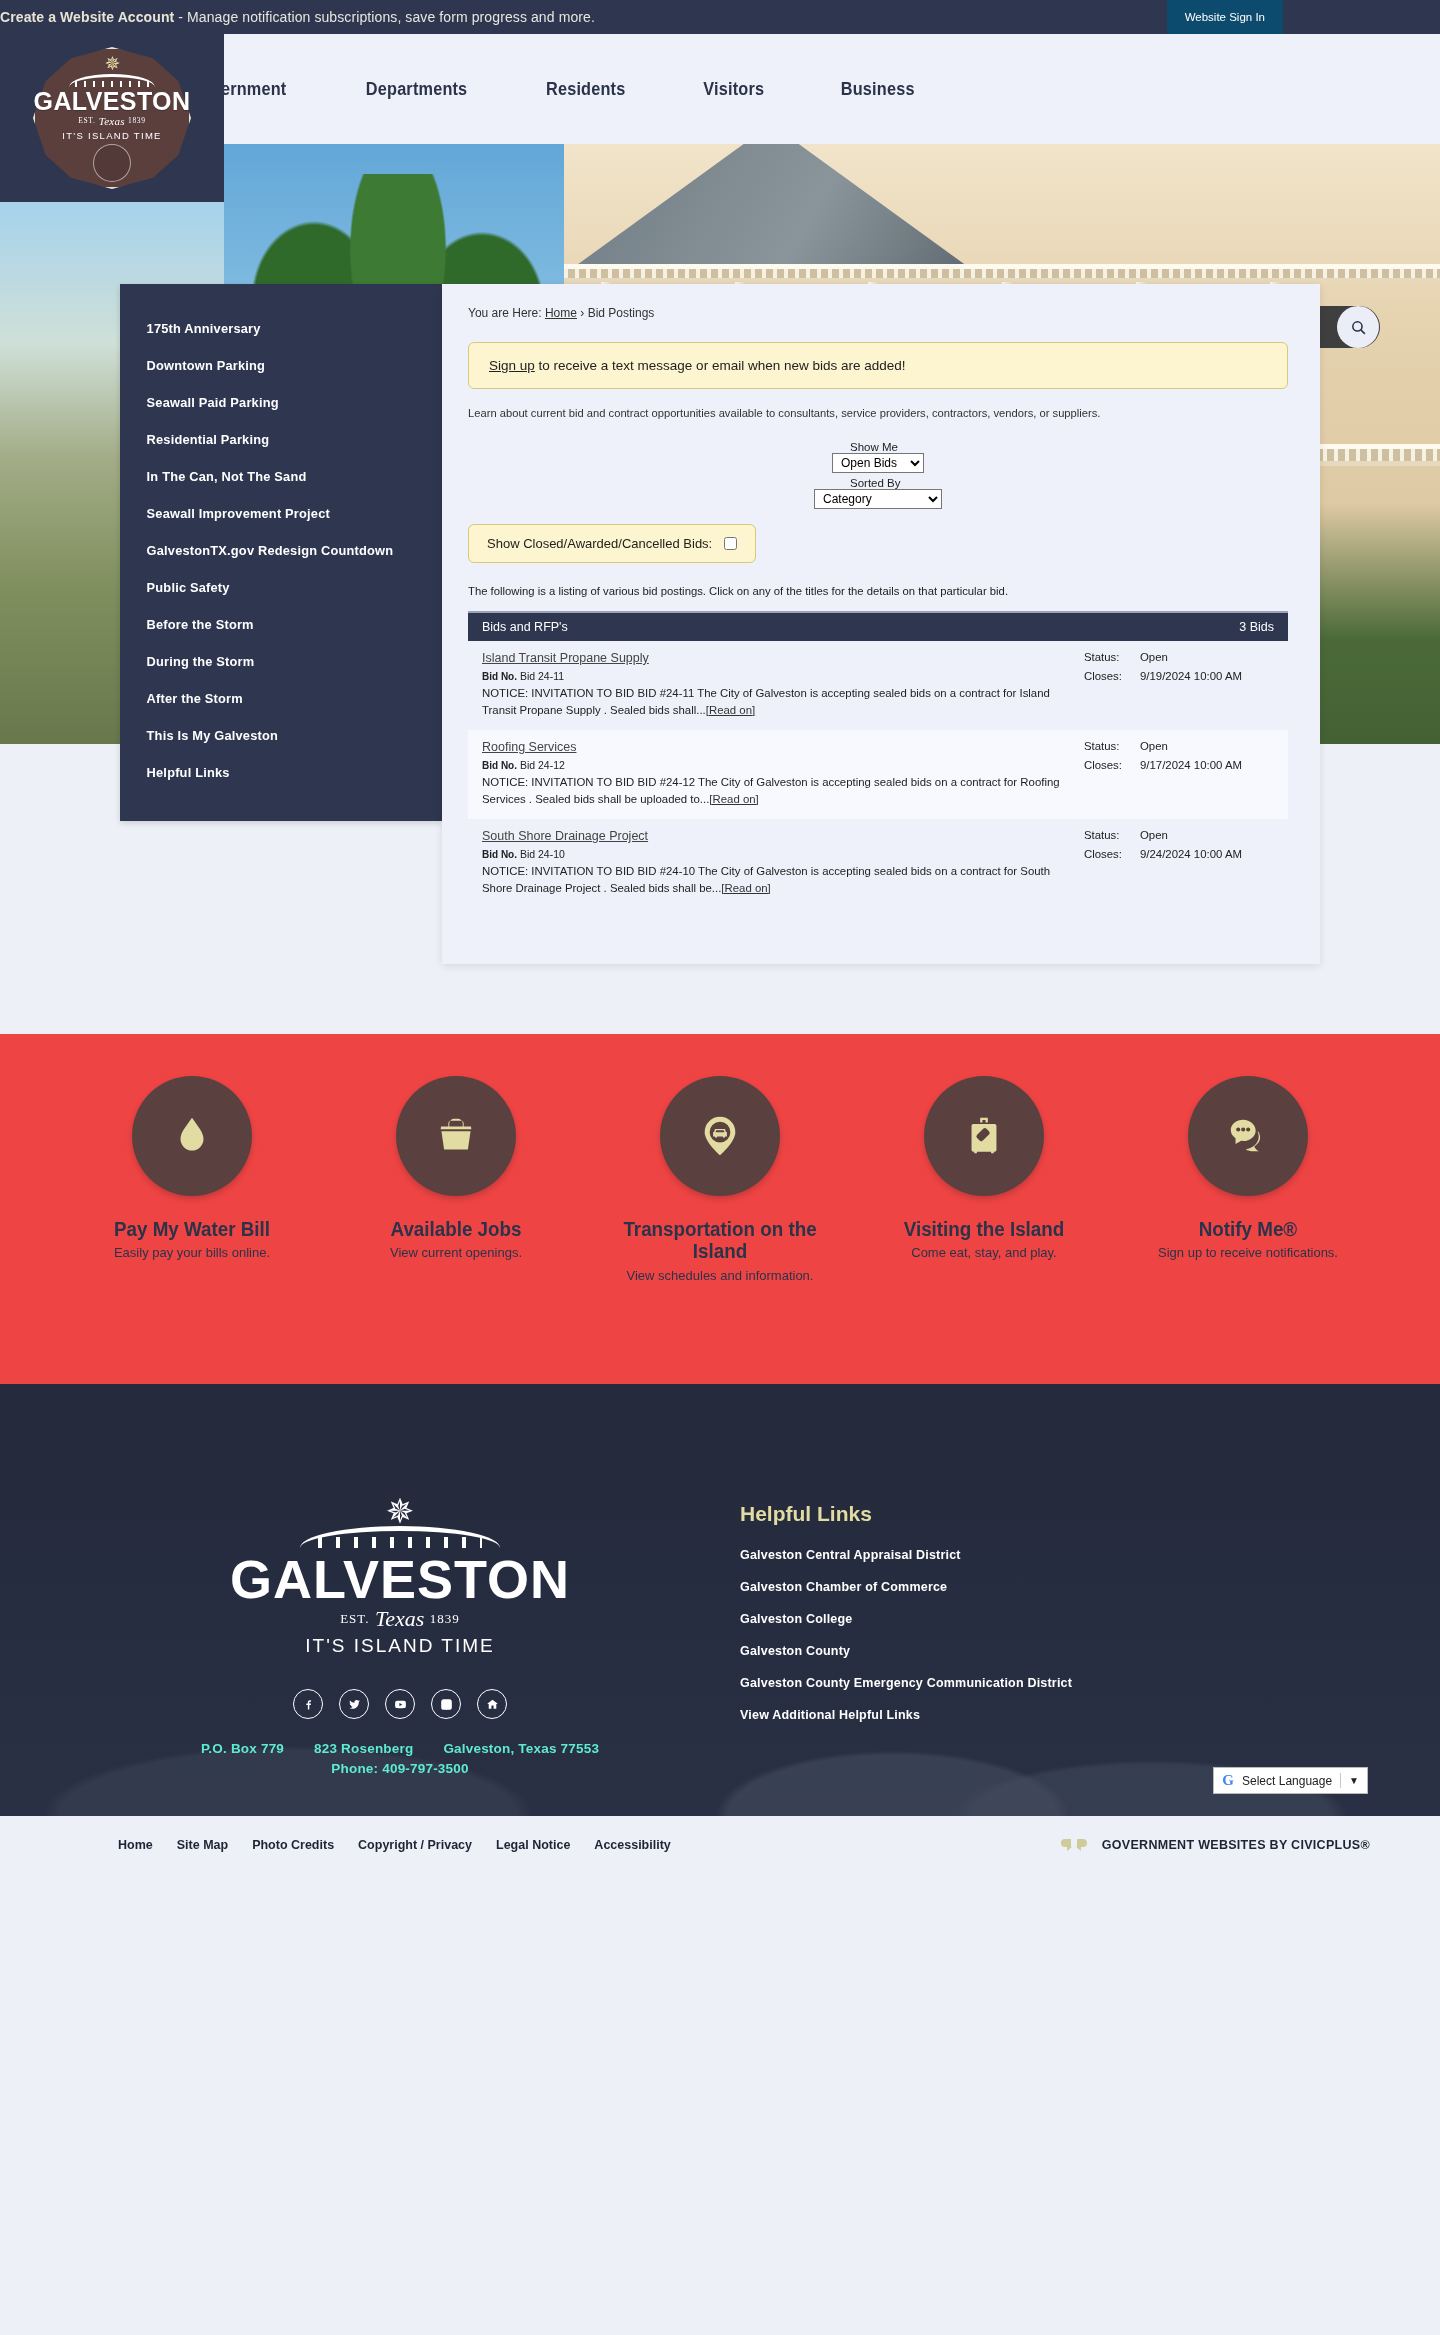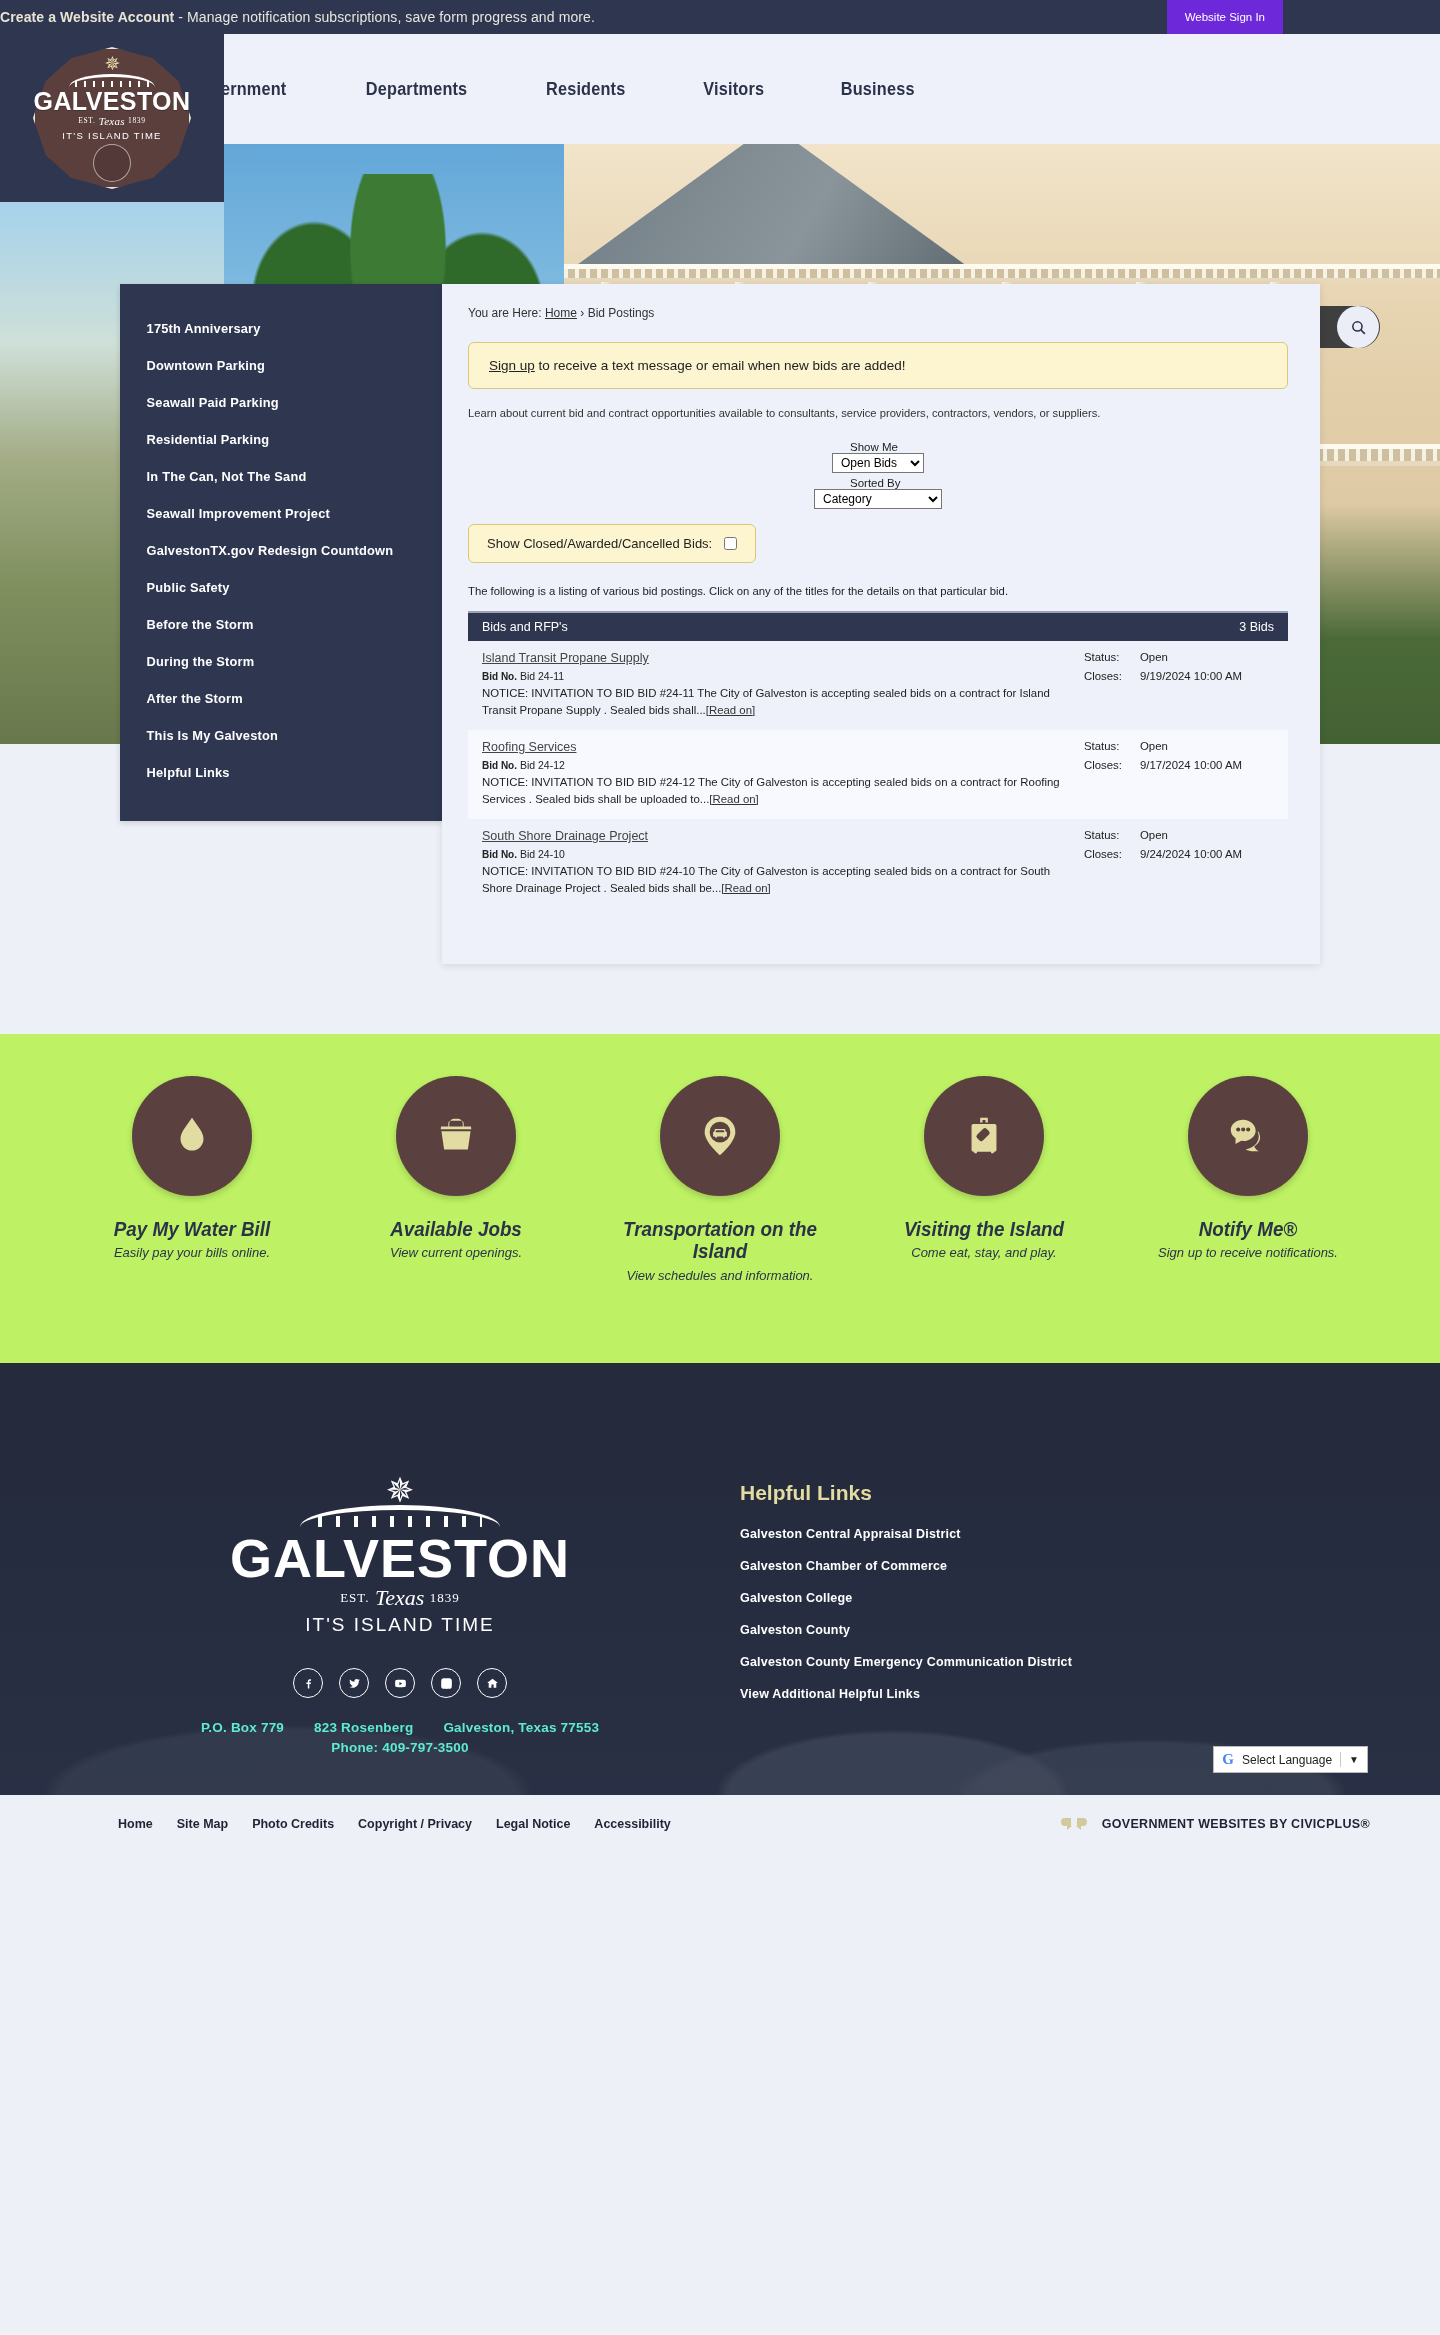--- a/index.html
+++ b/index.html
@@ -26,21 +26,21 @@
     font-size: 14px;
     color: #e9e6dd;
     letter-spacing: .1px;
   }
   .util-text b { color: #e8e4d4; font-weight: 700; }
   .signin-btn {
     position: absolute;
     right: 157px;
     top: 0;
     height: 34px;
-    background: #6d28d9;
+    background: #0c4a6e;
     color: #ffffff;
     font-size: 11.5px;
     display: flex;
     align-items: center;
     padding: 0 18px;
     cursor: pointer;
   }
 
   
   .header-wrap {
@@ -318,21 +318,21 @@
   .bid-no { margin: 5px 0 3px; font-size: 10.5px; }
   .bid-no b { font-size: 10px; }
   .bid-desc { line-height: 1.45; font-size: 11.4px; }
   .bid-desc a { color:#333; text-decoration: underline; }
   .bid-meta { width: 190px; display:flex; font-size: 11.4px; }
   .bid-meta .labels { width: 56px; }
   .bid-meta .labels div { margin-bottom: 7px; }
   .bid-meta .vals div { margin-bottom: 7px; }
 
   
-  .quick-wrap { background: #bef264; padding: 42px 0 79px; font-style: italic; }
+  .quick-wrap { background: #ef4444; padding: 42px 0 100px; }
   .quick-row { width: 1320px; margin: 0 auto; display: flex; }
   .quick { flex: 1; text-align: center; padding: 0 14px; cursor: pointer; }
   .quick-circle {
     width: 120px; height: 120px; border-radius: 50%;
     background: #5a4140;
     margin: 0 auto 22px;
     display: flex; align-items: center; justify-content: center;
     box-shadow: 0 3px 6px rgba(0,0,0,.18);
   }
   .quick-circle svg { width: 46px; height: 46px; fill: #e2dba2; }

